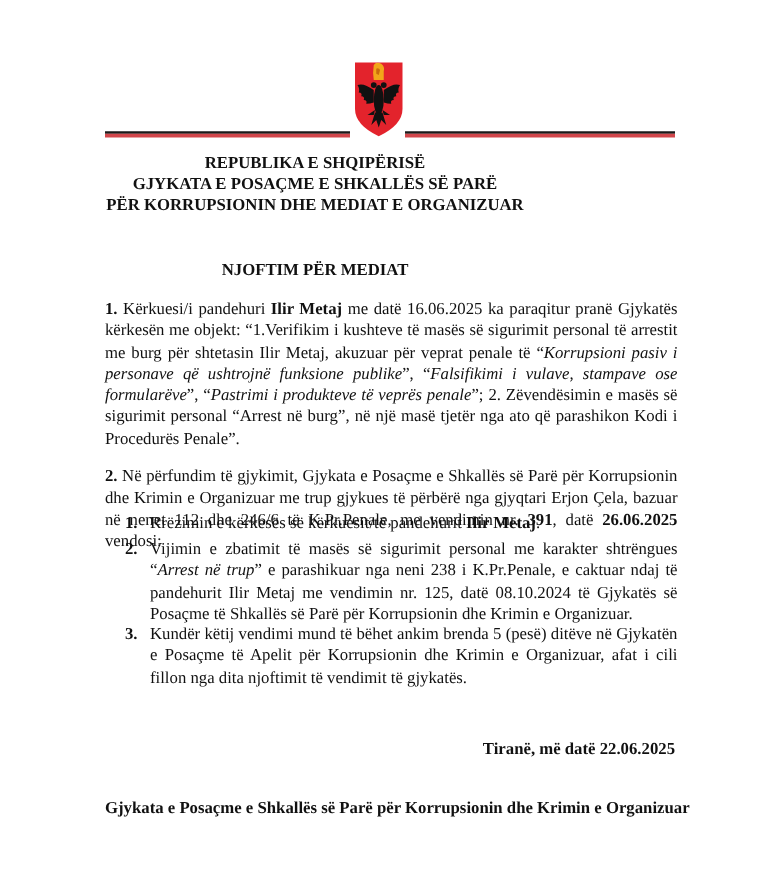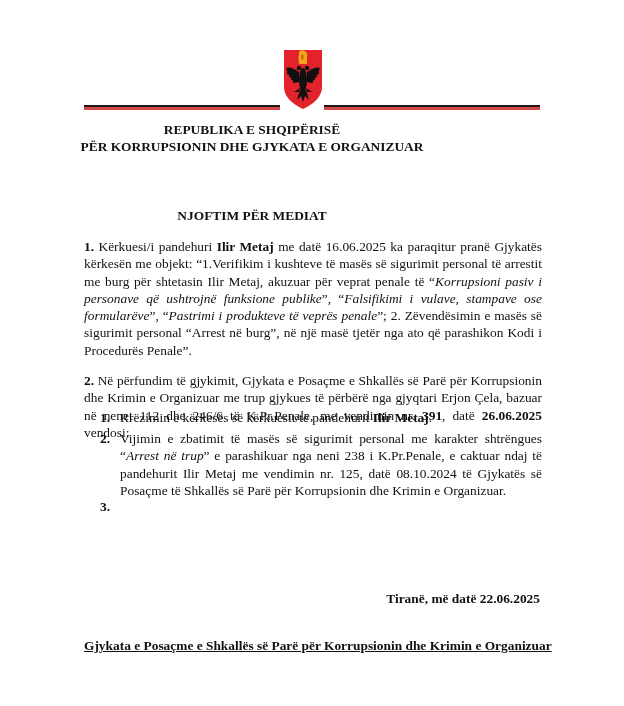--- a/index.html
+++ b/index.html
@@ -20,21 +20,21 @@
           text-align: justify; }
   .p1 { top: 238px; }
   .p2 { top: 352px; margin-top: 20px; }
   .list { position: absolute; left: 84px; width: 458px; font-size: 13.4px; line-height: 17.3px; }
   .list-item { position: relative; padding-left: 36px; text-align: justify; }
   .list-item .num { position: absolute; left: 16px; top: 0; font-weight: bold; }
   .li1 { top: 409px; }
   .li2 { top: 430px; }
   .li3 { top: 498px; }
   .sig-date { position: absolute; right: 84px; top: 591px; font-weight: bold; font-size: 13.4px; }
-  .footer { position: absolute; left: 84px; top: 638px; font-weight: bold; font-size: 13.4px; text-decoration: underline; }
+  .footer { position: absolute; left: 84px; top: 638px; font-weight: bold; font-size: 13.4px; }
   b { font-weight: bold; }
   i { font-style: italic; }
 </style>
 </head>
 <body>
 
 <div class="page">
 
   <div class="header-rule rule-left">
     <div class="l1"></div>
@@ -57,35 +57,36 @@
       <path d="M20 28 Q12 22 7 24 Q9 27 8 30 Q11 30 10 33 Q13 33 12 36 Q15 36 14 39 Q17 39 20 38 Z"></path>
       <path d="M28 28 Q36 22 41 24 Q39 27 40 30 Q37 30 38 33 Q35 33 36 36 Q33 36 34 39 Q31 39 28 38 Z"></path>
       <path d="M21 46 L18 56 L22 52 L24 58 L26 52 L30 56 L27 46 Z"></path>
       <path d="M21 44 L15 48 L20 48 Z"></path>
       <path d="M27 44 L33 48 L28 48 Z"></path>
     </g>
   </svg>
 
   <div class="heading heading-block">
     <div>REPUBLIKA E SHQIPËRISË</div>
-    <div>PËR KORRUPSIONIN DHE GJYKATA E ORGANIZUAR</div>
+    <div>GJYKATA E POSAÇME E SHKALLËS SË PARË</div>
+    <div>PËR KORRUPSIONIN DHE MEDIAT E ORGANIZUAR</div>
   </div>
 
   <div class="heading title">NJOFTIM PËR MEDIAT</div>
 
   <div class="para p1"><b>1.</b><span> Kërkuesi/i pandehuri </span><b>Ilir Metaj</b><span> me datë 16.06.2025 ka paraqitur pranë Gjykatës kërkesën me objekt: “1.Verifikim i kushteve të masës së sigurimit personal të arrestit me burg për shtetasin Ilir Metaj, akuzuar për veprat penale të “</span><i>Korrupsioni pasiv i personave që ushtrojnë funksione publike</i><span>”, “</span><i>Falsifikimi i vulave, stampave ose formularëve</i><span>”, “</span><i>Pastrimi i produkteve të veprës penale</i><span>”; 2. Zëvendësimin e masës së sigurimit personal “Arrest në burg”, në një masë tjetër nga ato që parashikon Kodi i Procedurës Penale”.</span></div>
 
   <div class="para p2"><b>2.</b><span> Në përfundim të gjykimit, Gjykata e Posaçme e Shkallës së Parë për Korrupsionin dhe Krimin e Organizuar me trup gjykues të përbërë nga gjyqtari Erjon Çela, bazuar në nenet 112 dhe 246/6 të K.Pr.Penale, me vendimin nr. </span><b>391</b><span>, datë </span><b>26.06.2025</b><span> vendosi:</span></div>
 
   <div class="list li1">
     <div class="list-item"><span class="num">1.</span><span>Rrëzimin e kërkesës së kërkuesit/të pandehurit </span><b>Ilir Metaj</b><span>.</span></div>
   </div>
   <div class="list li2">
     <div class="list-item"><span class="num">2.</span><span>Vijimin e zbatimit të masës së sigurimit personal me karakter shtrëngues “</span><i>Arrest në trup</i><span>” e parashikuar nga neni 238 i K.Pr.Penale, e caktuar ndaj të pandehurit Ilir Metaj me vendimin nr. 125, datë 08.10.2024 të Gjykatës së Posaçme të Shkallës së Parë për Korrupsionin dhe Krimin e Organizuar.</span></div>
   </div>
   <div class="list li3">
-    <div class="list-item"><span class="num">3.</span></div>
+    <div class="list-item"><span class="num">3.</span><span>Kundër këtij vendimi mund të bëhet ankim brenda 5 (pesë) ditëve në Gjykatën e Posaçme të Apelit për Korrupsionin dhe Krimin e Organizuar, afat i cili fillon nga dita njoftimit të vendimit të gjykatës.</span></div>
   </div>
 
   <div class="sig-date">Tiranë, më datë 22.06.2025</div>
 
   <div class="footer">Gjykata e Posaçme e Shkallës së Parë për Korrupsionin dhe Krimin e Organizuar</div>
 </div>
 
 </body></html>

